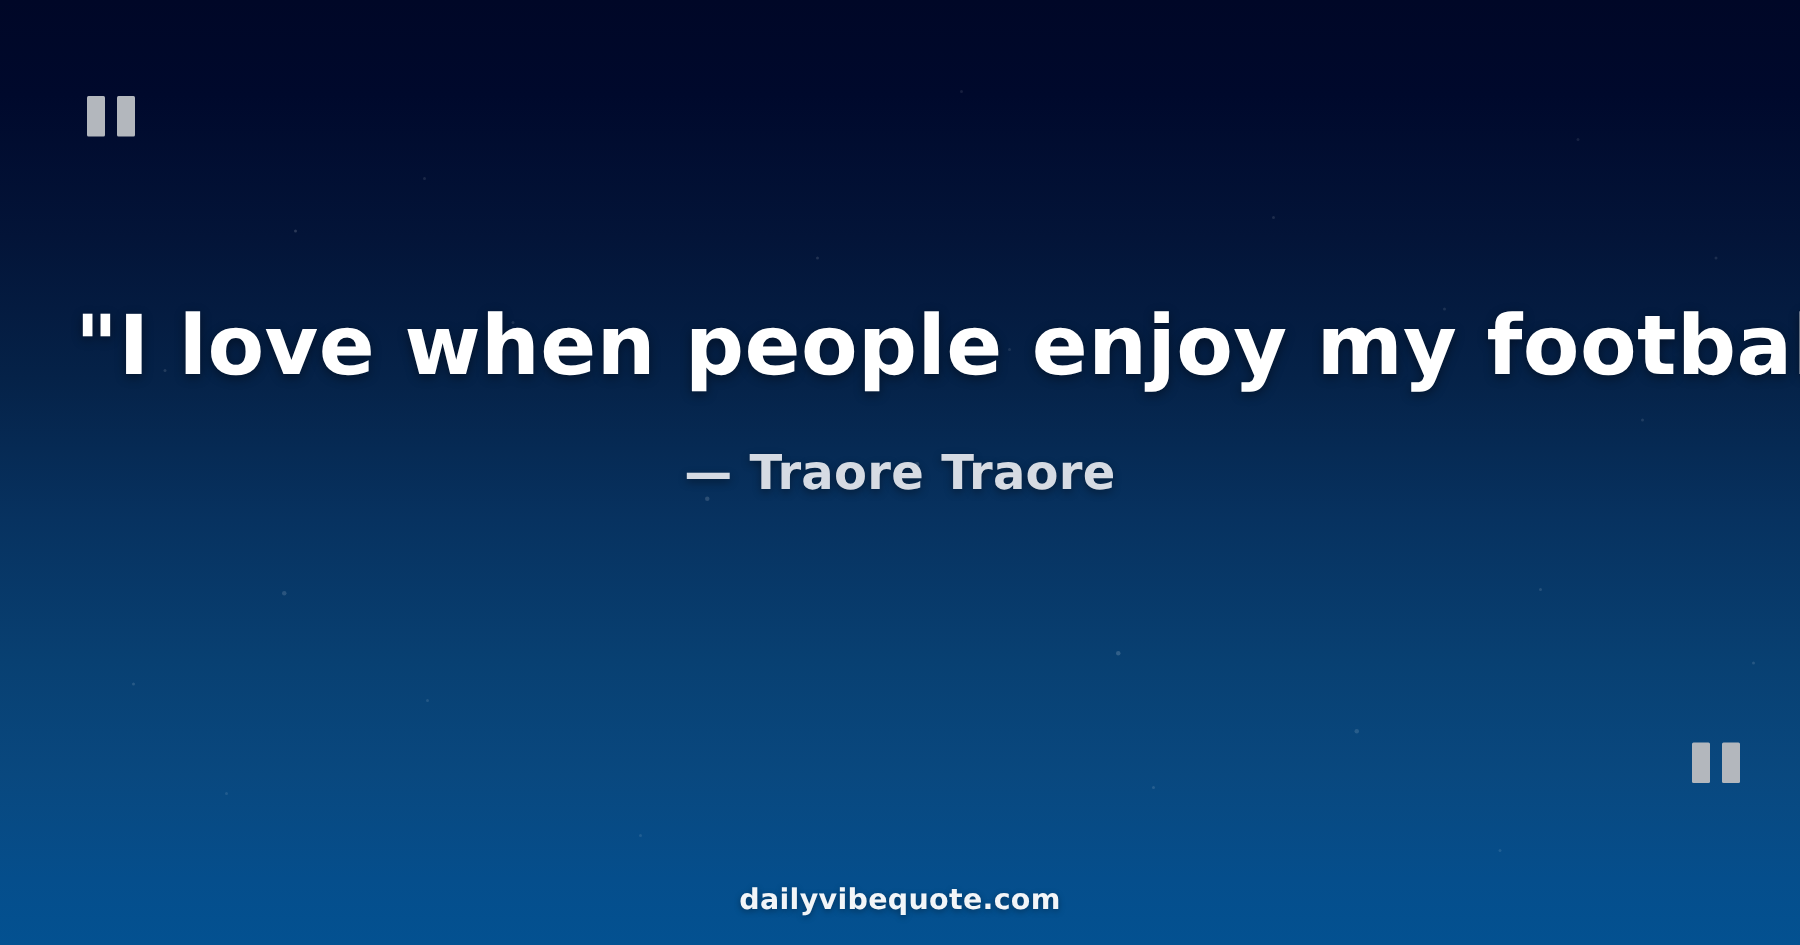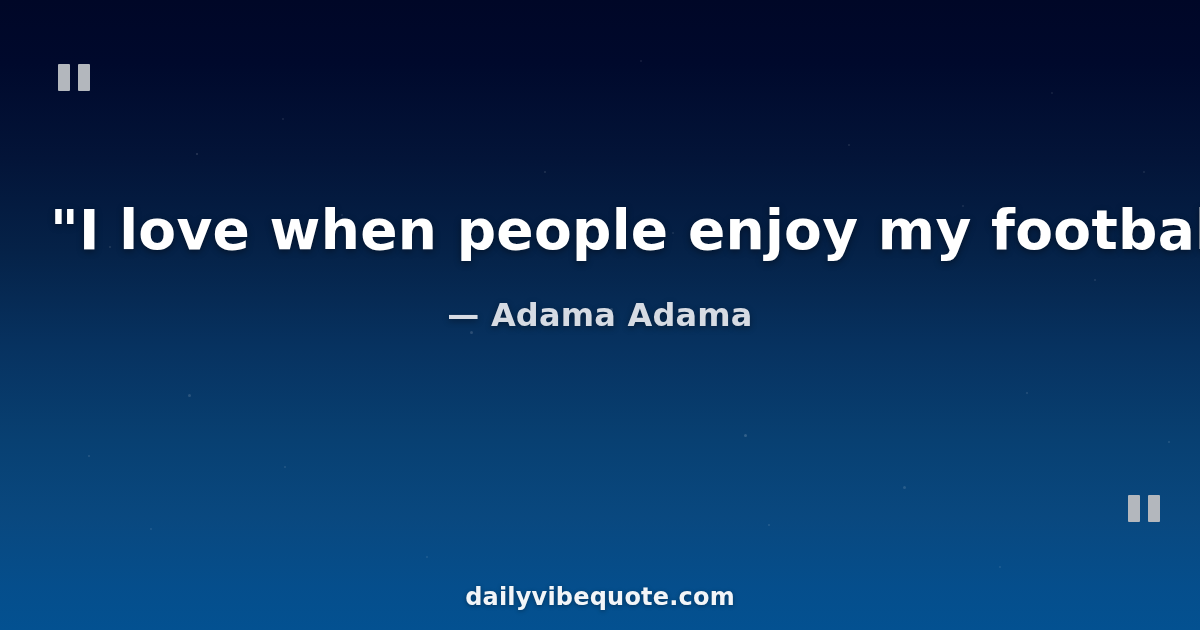--- a/index.html
+++ b/index.html
@@ -104,21 +104,21 @@
   }
 
   .footer {
     position: absolute;
     left: 0;
     right: 0;
     bottom: 19px;
     text-align: center;
   }
   .footer-text {
-    font-size: 24px;
+    font-size: 19px;
     font-weight: bold;
     color: #f2f5f8;
     letter-spacing: 0.2px;
     text-shadow: 0 1px 4px rgba(0, 0, 0, 0.35);
   }
 </style>
 </head>
 <body>
 
 <div class="quote-card">
@@ -156,20 +156,20 @@
     <span class="bar"></span>
   </div>
 
   <div class="quote-mark close">
     <span class="bar"></span>
     <span class="bar"></span>
   </div>
 
   <div class="content">
     <p class="quote-text">"I love when people enjoy my football."</p>
-    <p class="attribution">— Adama Adama</p>
+    <p class="attribution">— Traore Traore</p>
   </div>
 
   <div class="footer">
     <span class="footer-text">dailyvibequote.com</span>
   </div>
 
 </div>
 
 </body></html>

